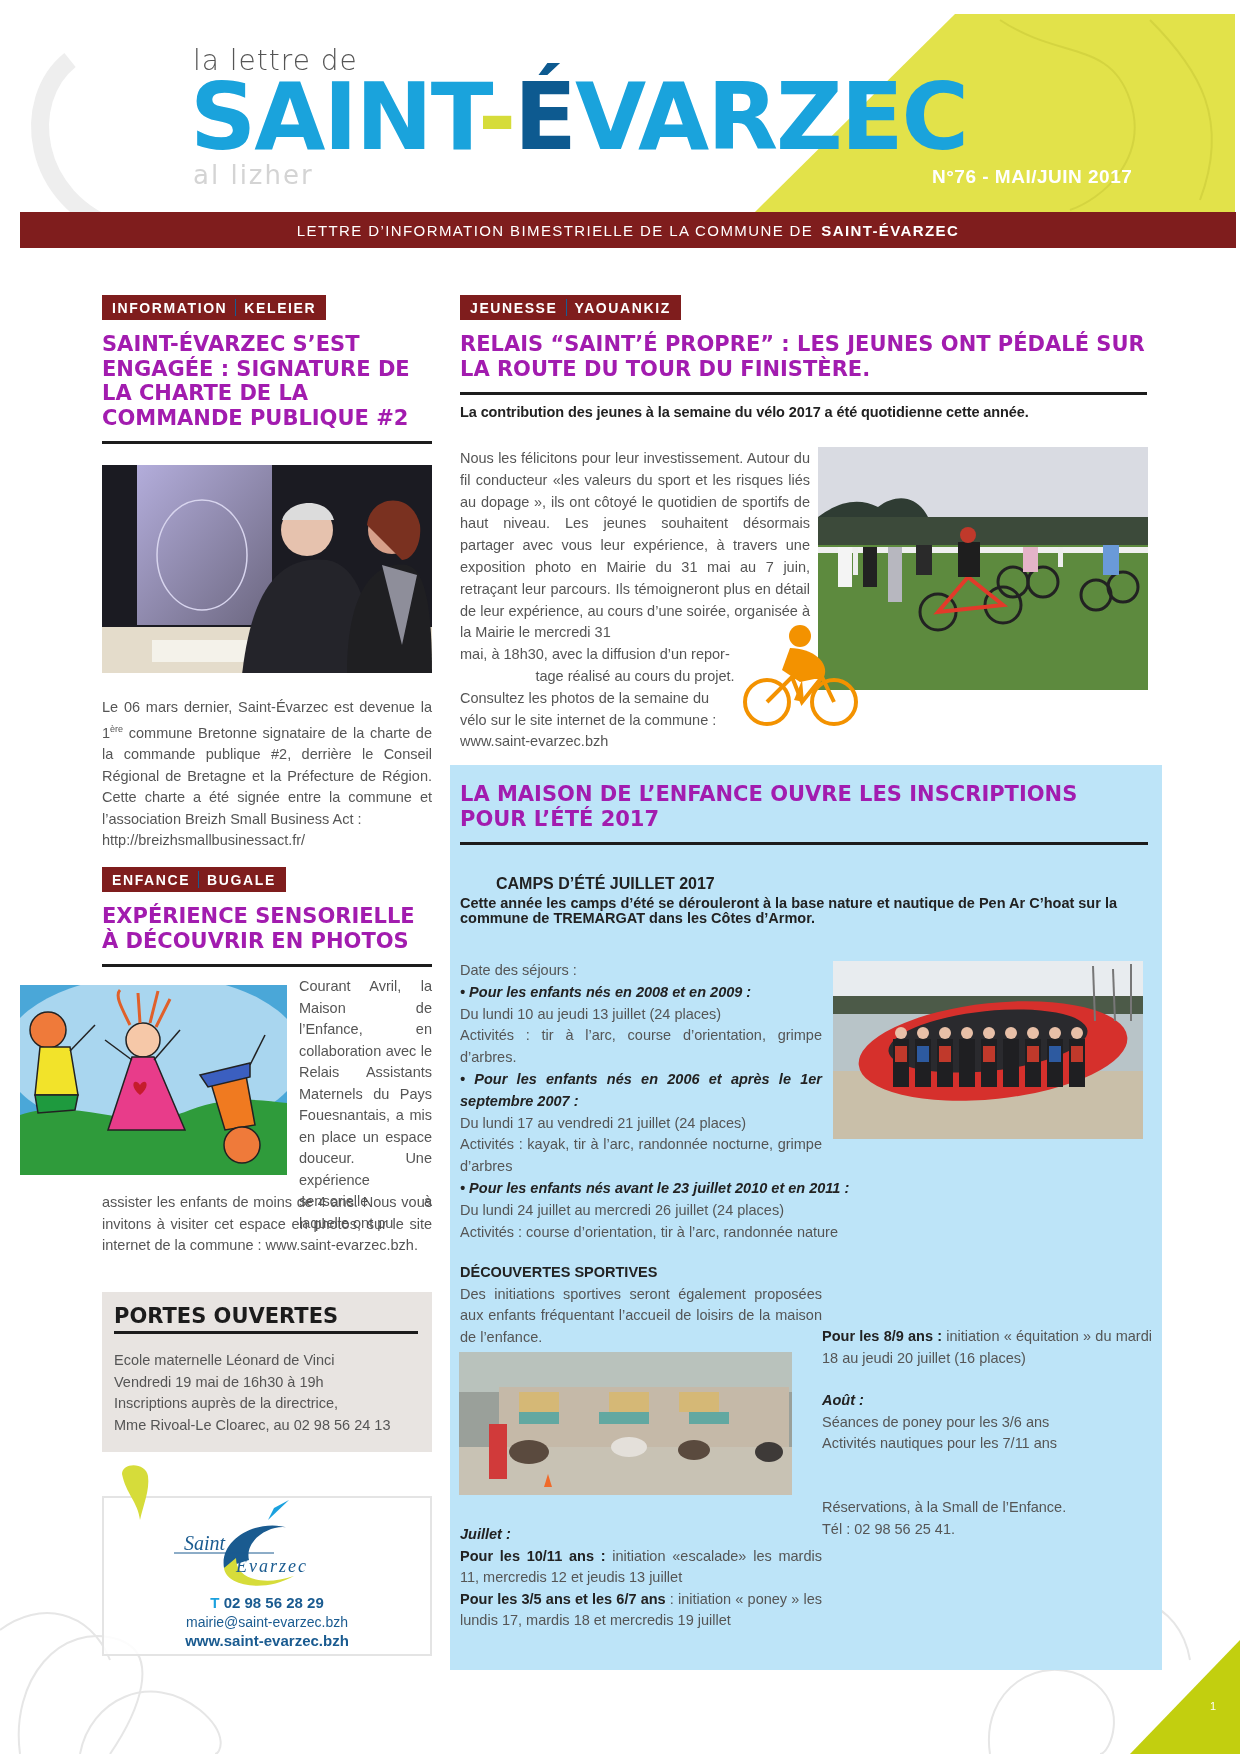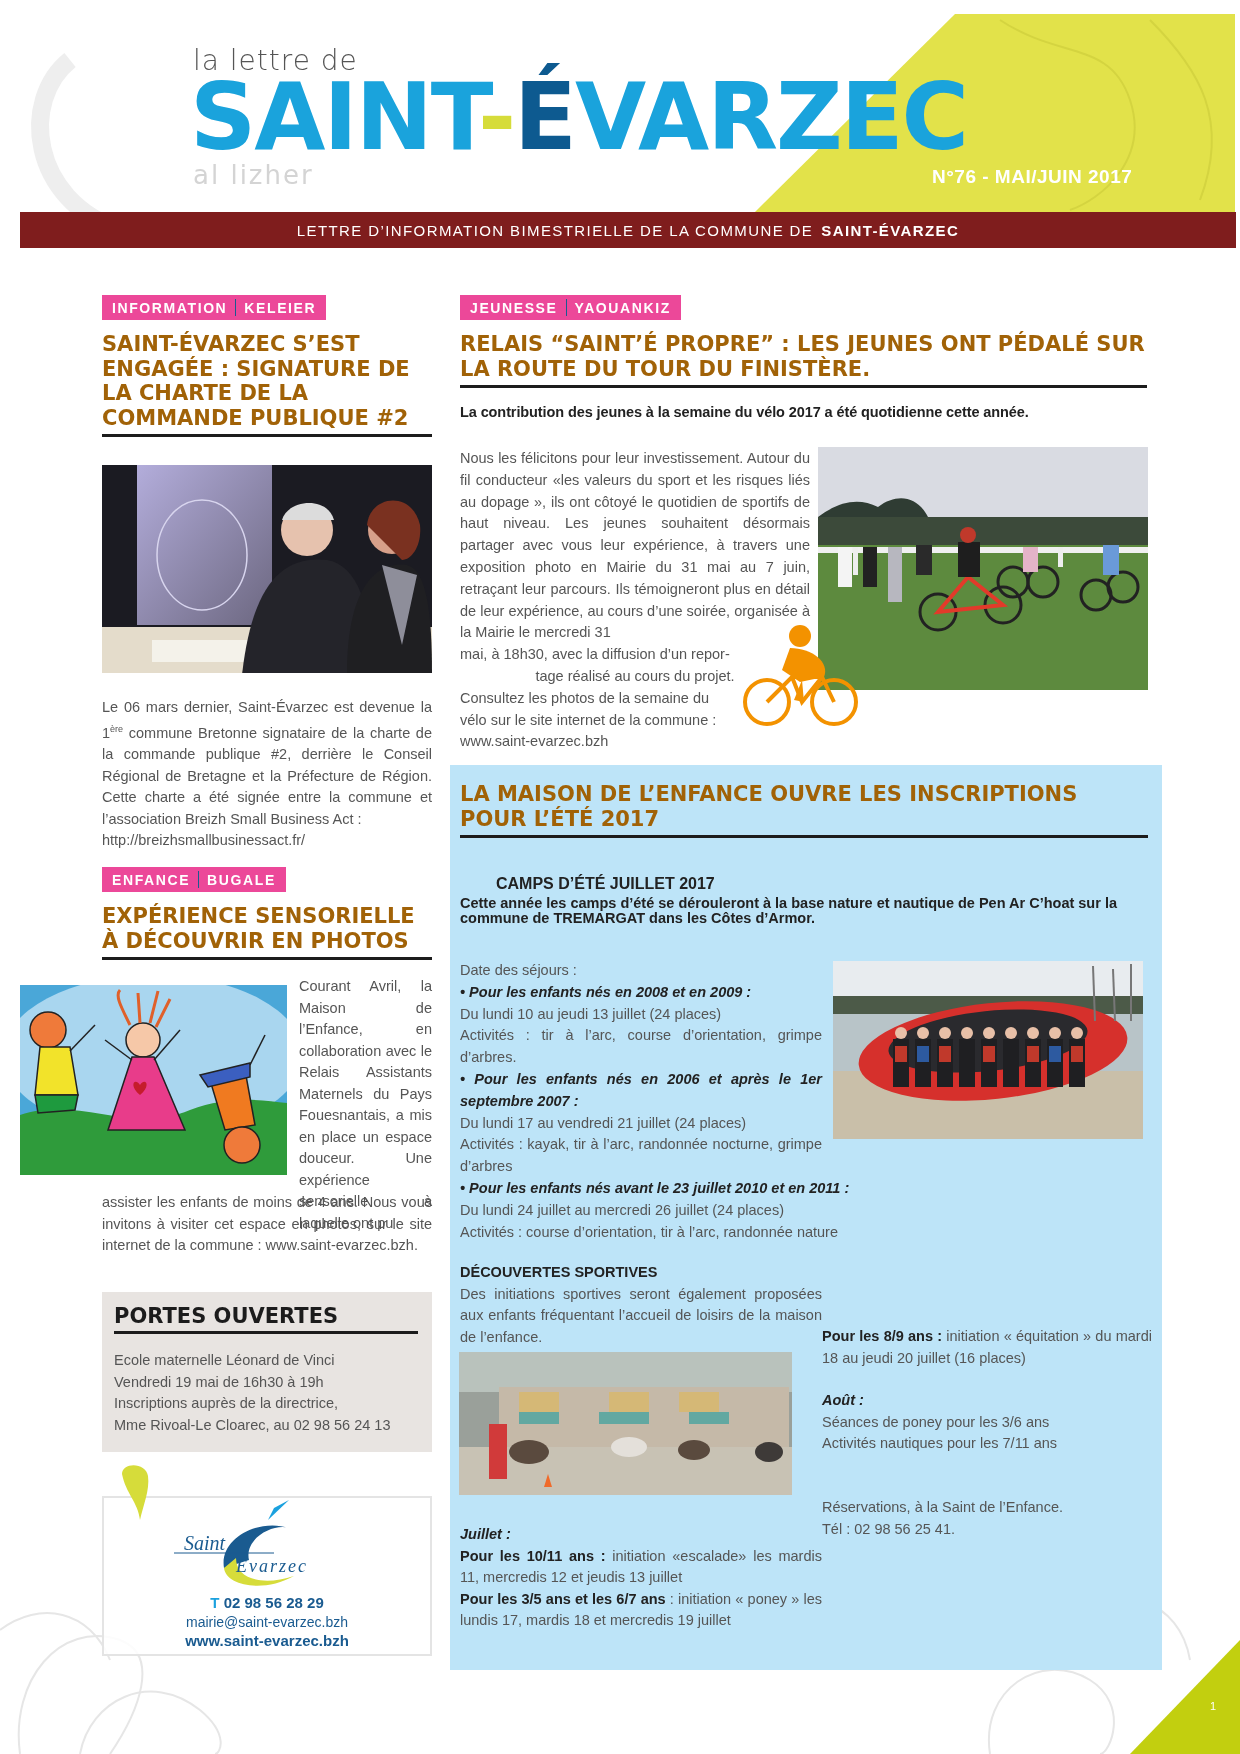--- a/index.html
+++ b/index.html
@@ -17,23 +17,23 @@
   .masthead .big-title { position: absolute; left: 190px; top: 72px; font-family: "DejaVu Sans", sans-serif; font-weight: bold; font-size: 92px; letter-spacing: -2px; line-height: 1; color: #1aa3dc; white-space: nowrap; }
   .big-title .dash { color: #d6dc3a; }
   .big-title .accent { color: #0d5a90; }
   .masthead .al-lizher { position: absolute; left: 193px; top: 160px; font-family: "DejaVu Sans", sans-serif; font-size: 26px; color: #d4d4d4; letter-spacing: 2px; }
   .masthead .issue { position: absolute; left: 932px; top: 166px; font-family: "Liberation Sans", sans-serif; font-weight: bold; font-size: 19px; color: #ffffff; letter-spacing: 0.5px; }
 
   .banner { position: absolute; left: 20px; top: 212px; width: 1216px; height: 36px; background: #7f1d1d; display: flex; align-items: center; justify-content: center; gap: 8px; color: #fff; font-size: 15px; letter-spacing: 1.4px; }
   .banner .b { font-weight: bold; }
 
   
-  .tag { position: absolute; height: 25px; background: #ec4899; color: #fff; font-weight: bold; font-size: 14px; letter-spacing: 1.6px; display: flex; align-items: center; padding: 0 10px; gap: 8px; }
+  .tag { position: absolute; height: 25px; background: #7f1d1d; color: #fff; font-weight: bold; font-size: 14px; letter-spacing: 1.6px; display: flex; align-items: center; padding: 0 10px; gap: 8px; }
   .tag .sep { display: inline-block; width: 1px; height: 17px; background: #1a5b90; }
-  .heading { position: absolute; font-family: "DejaVu Sans", sans-serif; font-weight: bold; color: #a16207; line-height: 1.17; border-bottom: 3px solid #1c1c1c; padding-bottom: 4px; }
+  .heading { position: absolute; font-family: "DejaVu Sans", sans-serif; font-weight: bold; color: #a21caf; line-height: 1.17; border-bottom: 3px solid #1c1c1c; padding-bottom: 11px; }
   .body-text { position: absolute; font-size: 14.5px; line-height: 21.6px; color: #555; text-align: justify; }
   .photo { position: absolute; overflow: hidden; }
 
   
   .h-charte { left: 102px; top: 332px; width: 330px; font-size: 21px; }
   .txt-charte { left: 102px; top: 697px; width: 330px; }
   .h-sens { left: 102px; top: 904px; width: 330px; font-size: 21px; }
   .txt-sens-right { position: absolute; left: 299px; top: 976px; width: 133px; font-size: 14.5px; line-height: 21.5px; color: #555; text-align: justify; }
   .txt-sens-bottom { position: absolute; left: 102px; top: 1192px; width: 330px; font-size: 14.5px; line-height: 21.5px; color: #555; text-align: justify; }
 
@@ -395,15 +395,15 @@
 </div>
 
 <div class="right-sub">
   <div><span class="b">Pour les 8/9 ans :</span><span> initiation « équitation » du mardi 18 au jeudi 20 juillet (16 places)</span></div>
   <div class="gap"></div>
   <div class="bi">Août :</div>
   <div>Séances de poney pour les 3/6 ans</div>
   <div>Activités nautiques pour les 7/11 ans</div>
   <div class="gap"></div>
   <div class="gap"></div>
-  <div>Réservations, à la Saint de l’Enfance.</div>
+  <div>Réservations, à la Small de l’Enfance.</div>
   <div>Tél : 02 98 56 25 41.</div>
 </div>
 
 </body></html>

